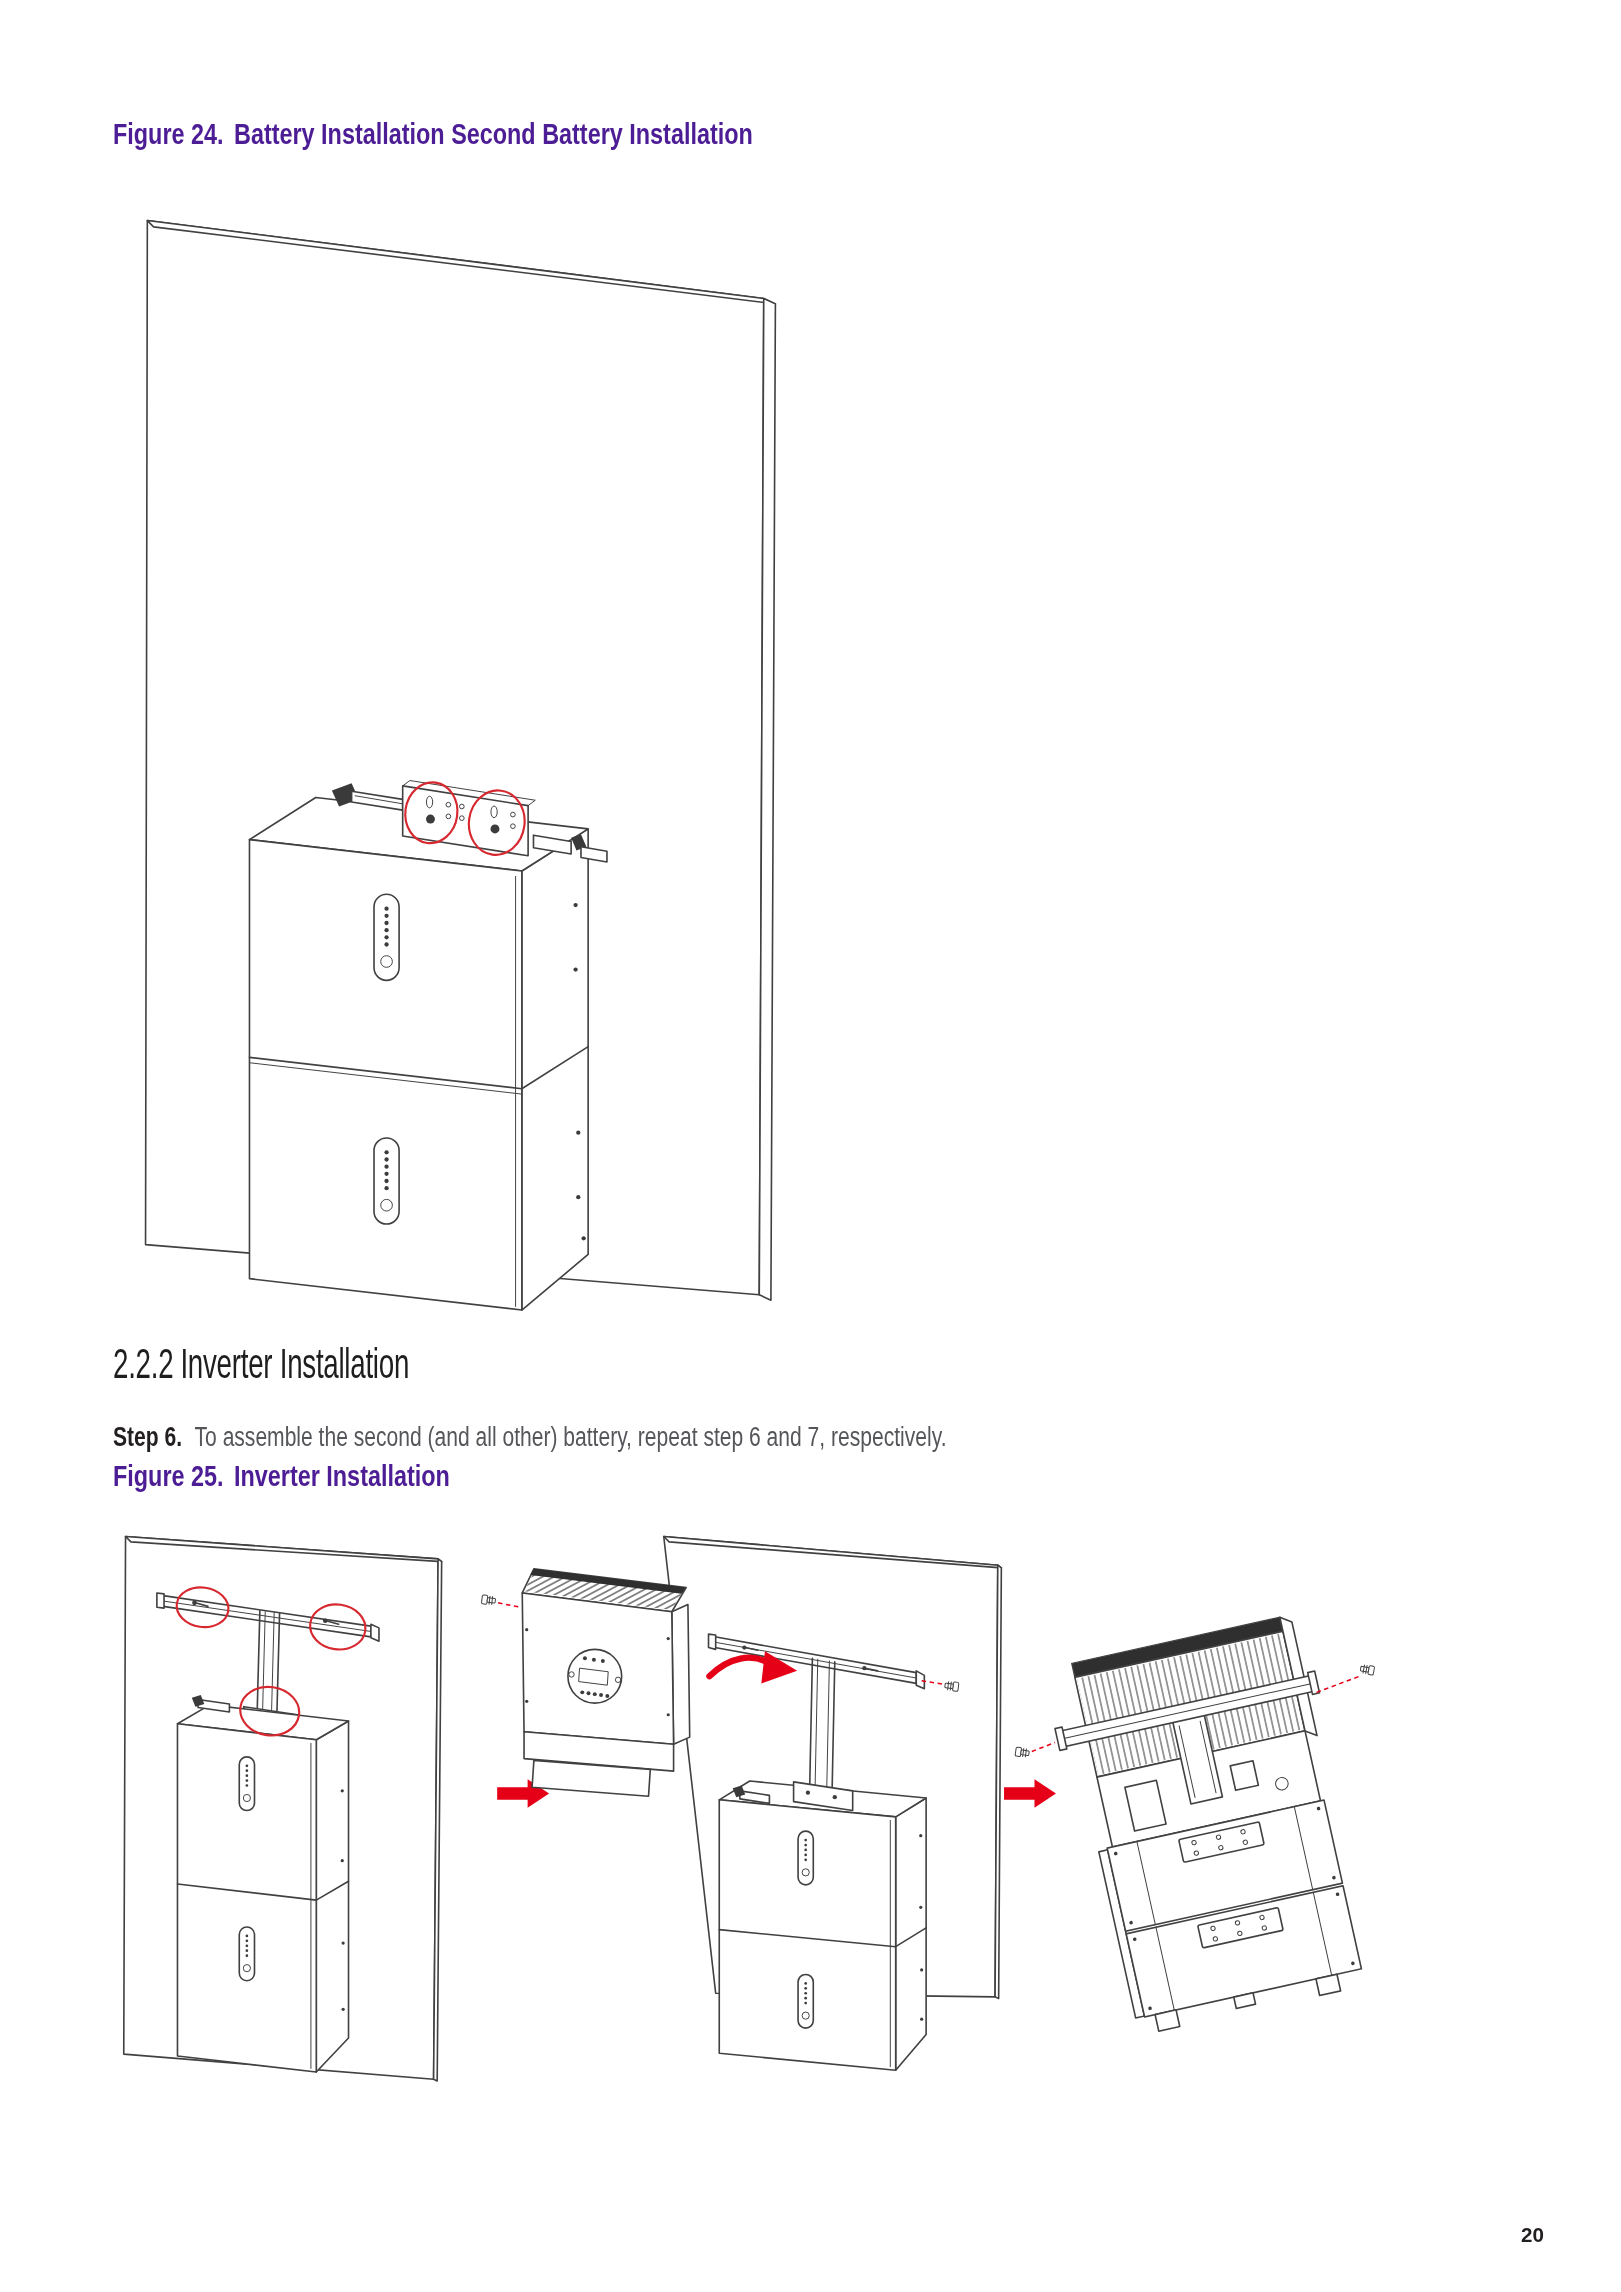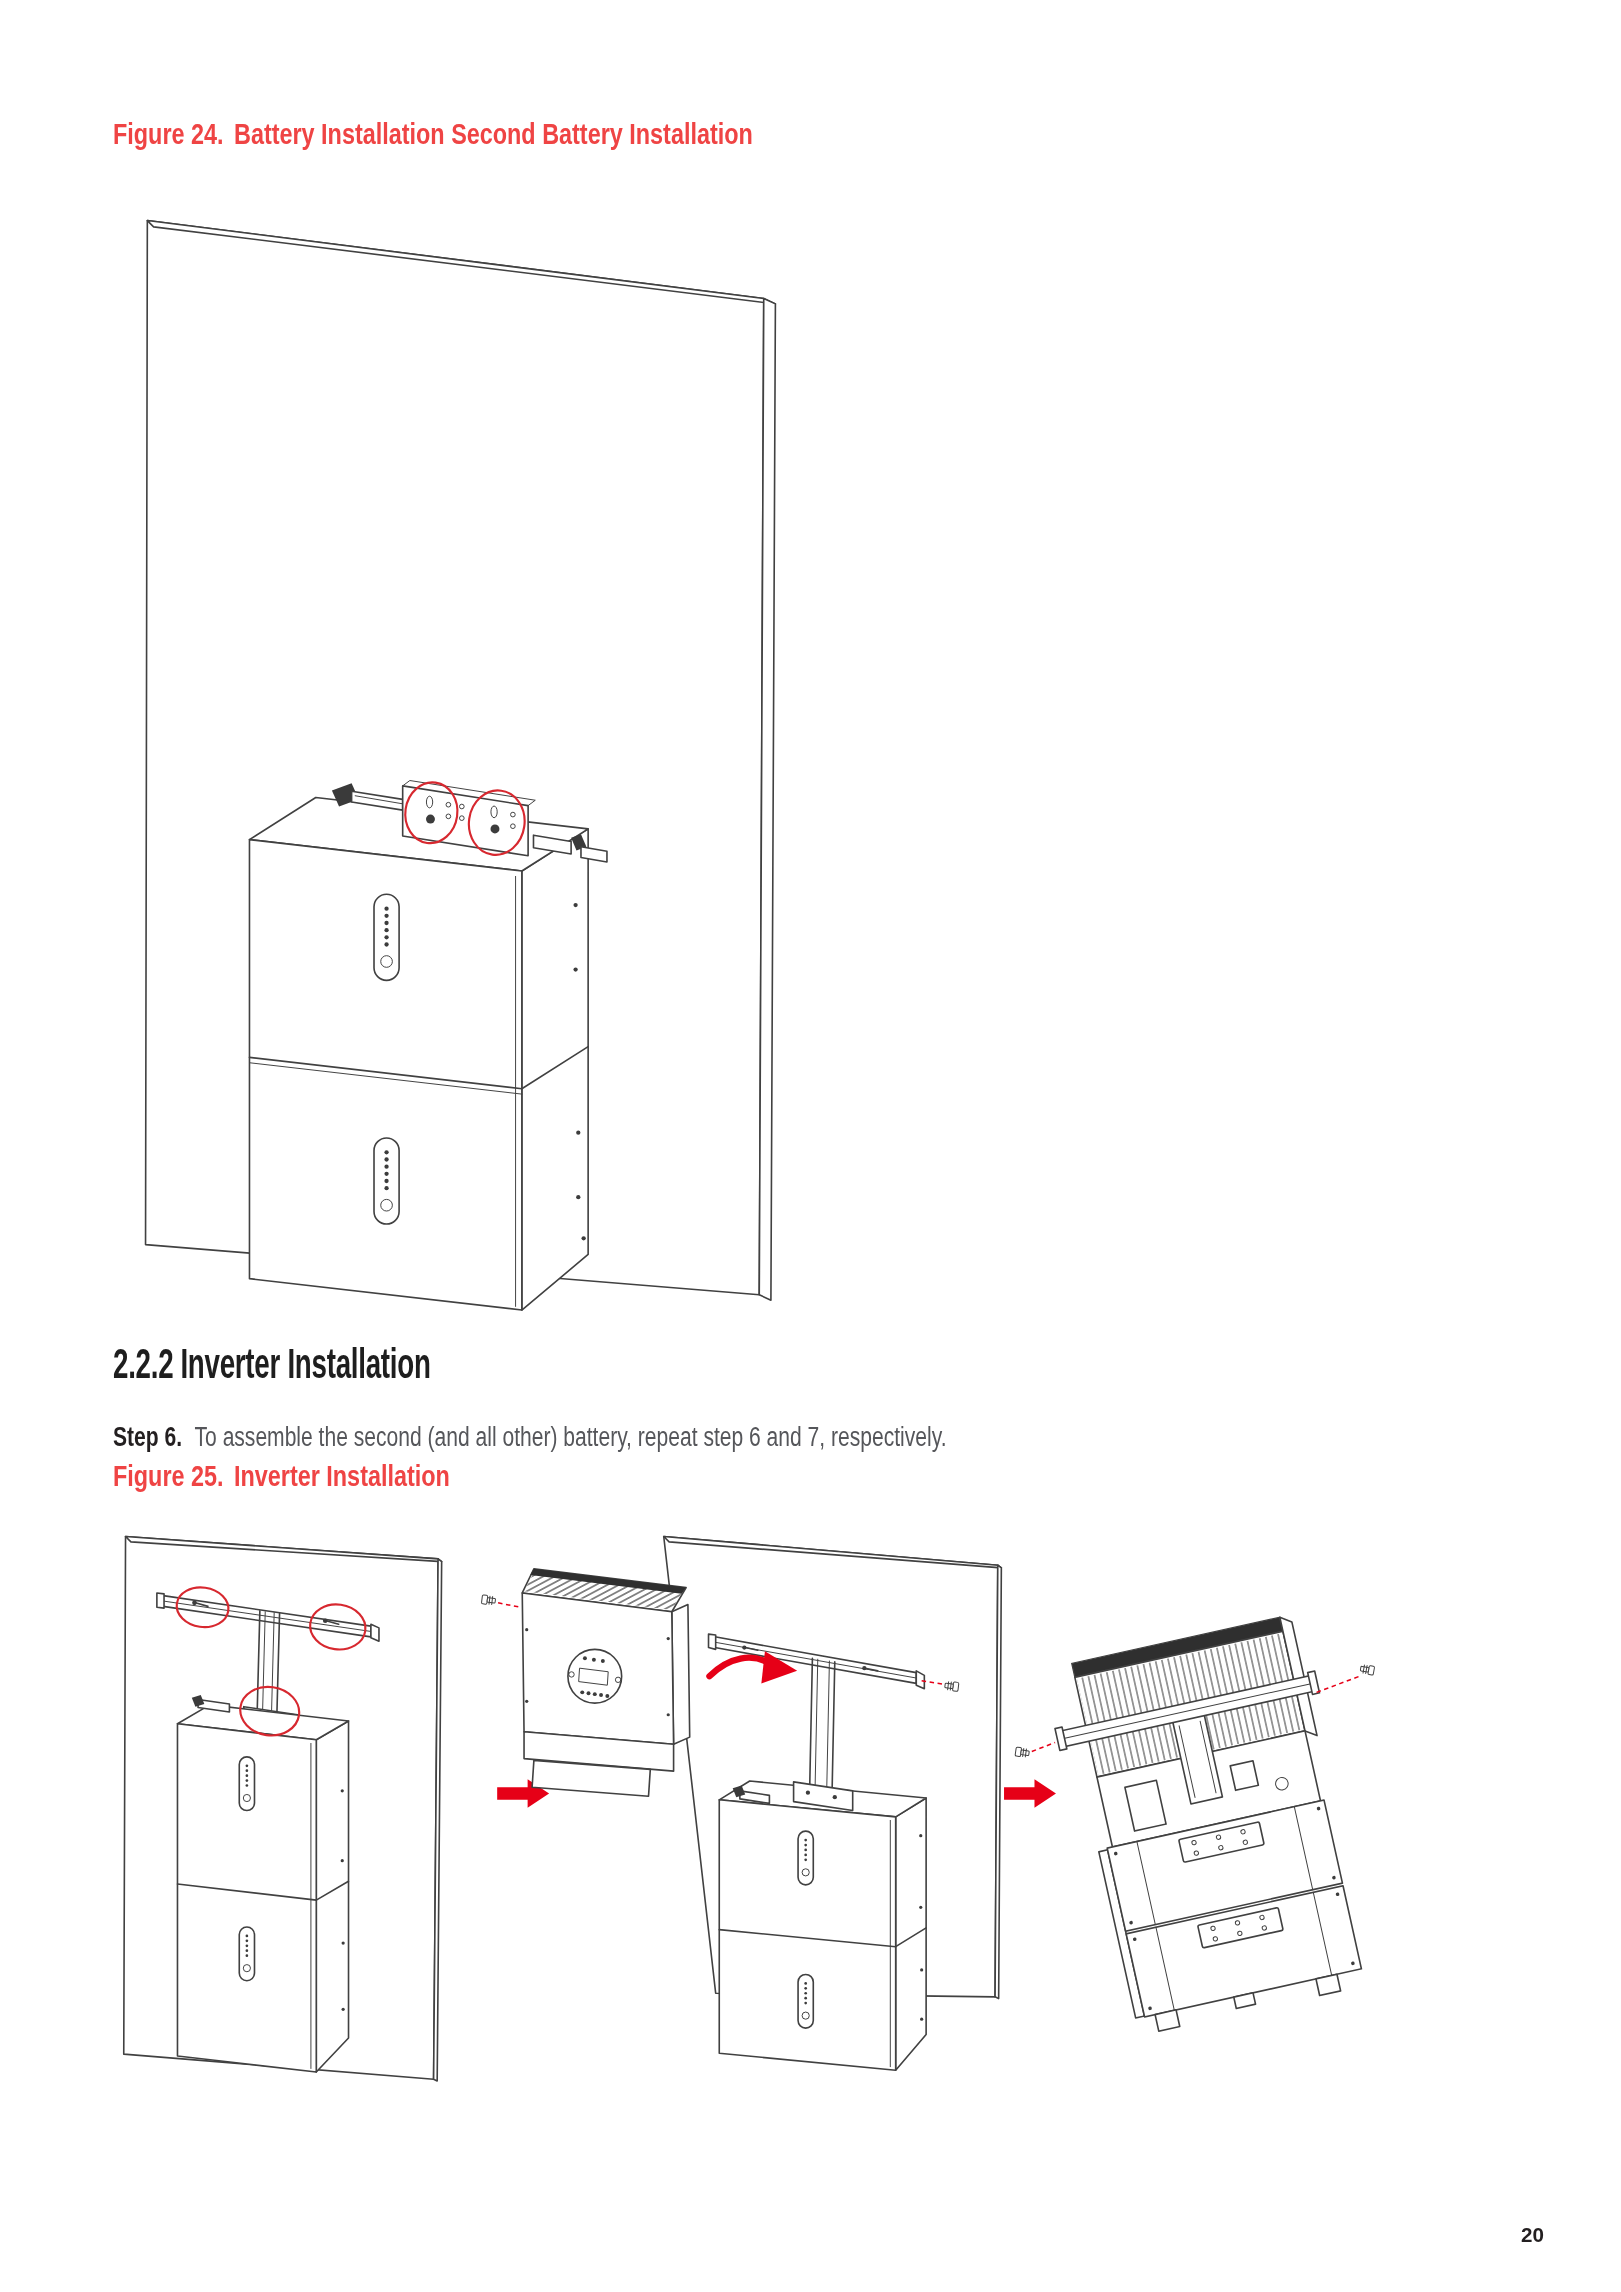--- a/index.html
+++ b/index.html
@@ -1,24 +1,24 @@
 <!DOCTYPE html>
 <html style="font-size:14.3px"><head>
 <meta charset="utf-8">
 <style>
   html,body{margin:0;padding:0;background:#ffffff;}
   .page{
     position:relative;width:1621px;height:2293px;background:#ffffff;overflow:hidden;
     font-family:"Liberation Sans",sans-serif;
   }
-  .caption{position:absolute;font-weight:700;font-size:30px;color:#ef4444;white-space:nowrap;}
+  .caption{position:absolute;font-weight:700;font-size:30px;color:#4c1d95;white-space:nowrap;}
   .squeeze{display:inline-block;transform:scaleX(.78);transform-origin:0 50%;white-space:nowrap;}
   .squeeze2{display:inline-block;transform:scaleX(.66);transform-origin:0 50%;letter-spacing:-0.4px;white-space:nowrap;}
   .capgap{margin-left:13.4px;}
-  .h2{position:absolute;font-weight:700;font-size:42px;color:#1e1e1e;white-space:nowrap;}
+  .h2{position:absolute;font-weight:400;font-size:42px;color:#1e1e1e;white-space:nowrap;}
   .h2 .num{margin-right:10.7px;}
   .step{position:absolute;font-size:27px;color:#55565a;white-space:nowrap;}
   .step b{color:#231f20;font-weight:700;}
   .steptext{margin-left:16px;}
   .pagenum{position:absolute;font-weight:700;font-size:20.6px;color:#231f20;}
   svg{position:absolute;overflow:visible;}
   .fw{fill:#ffffff;stroke:#414141;stroke-width:1.8;stroke-linejoin:round;}
   .ln{fill:none;stroke:#414141;stroke-width:1.8;stroke-linecap:round;stroke-linejoin:round;}
   .thin{stroke-width:1.1;}
   .dot{fill:#3c3c3c;stroke:none;}

